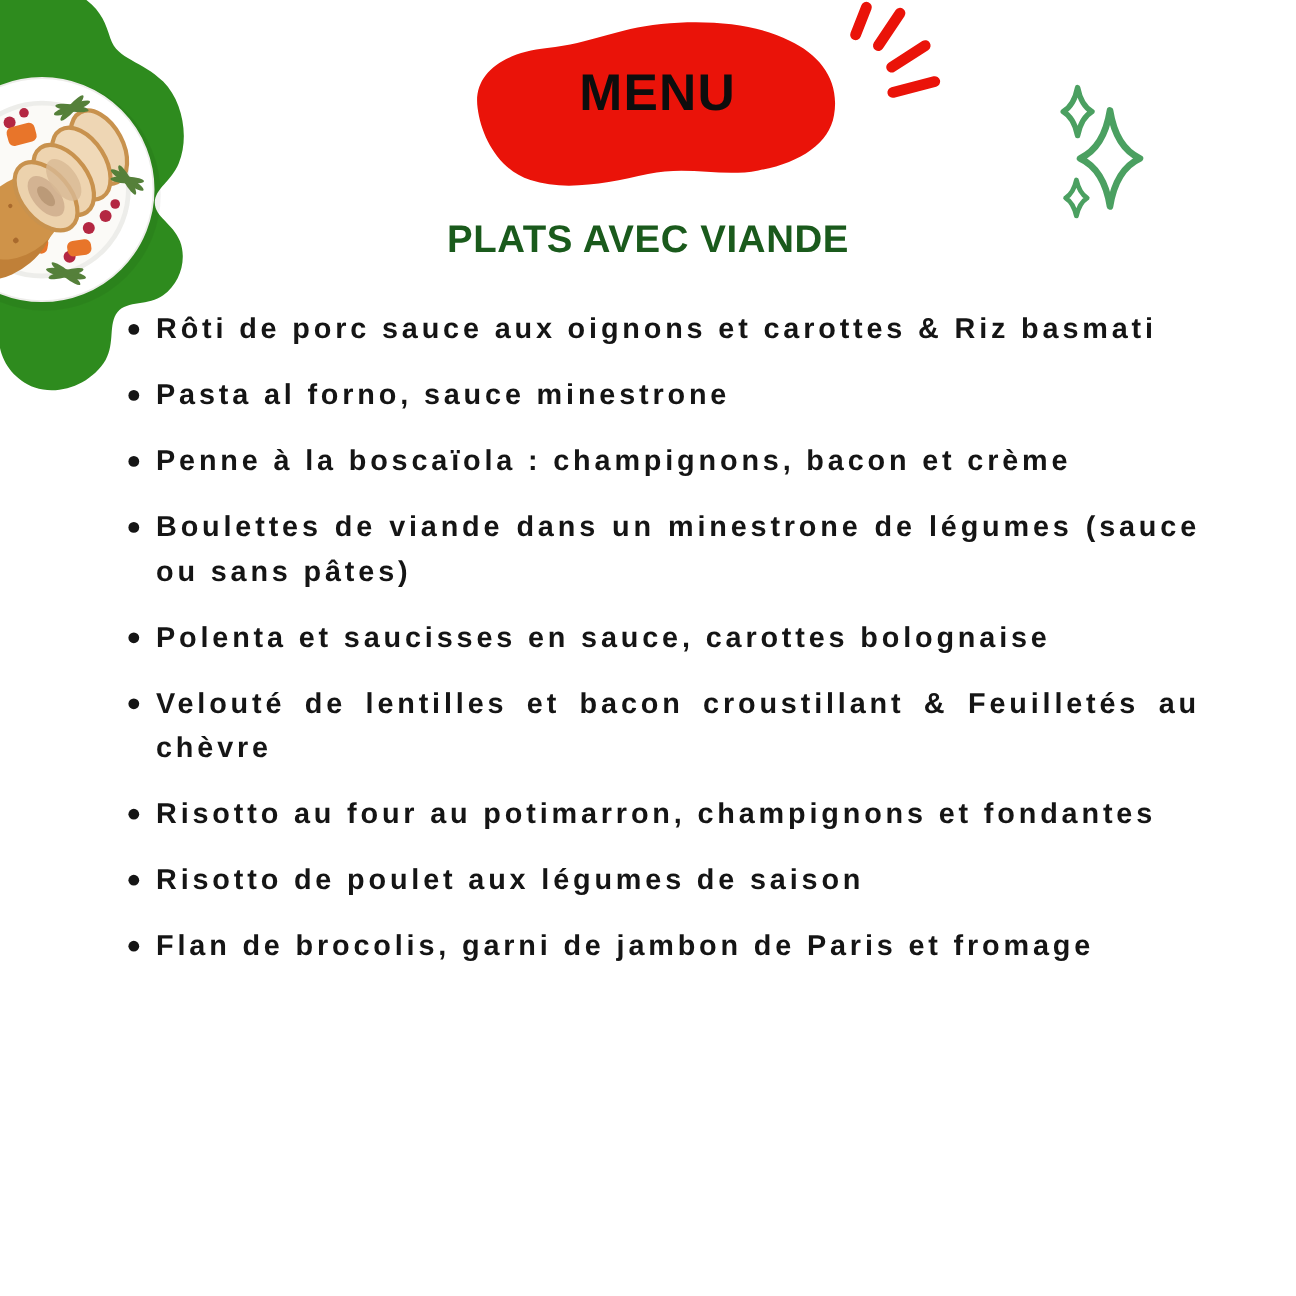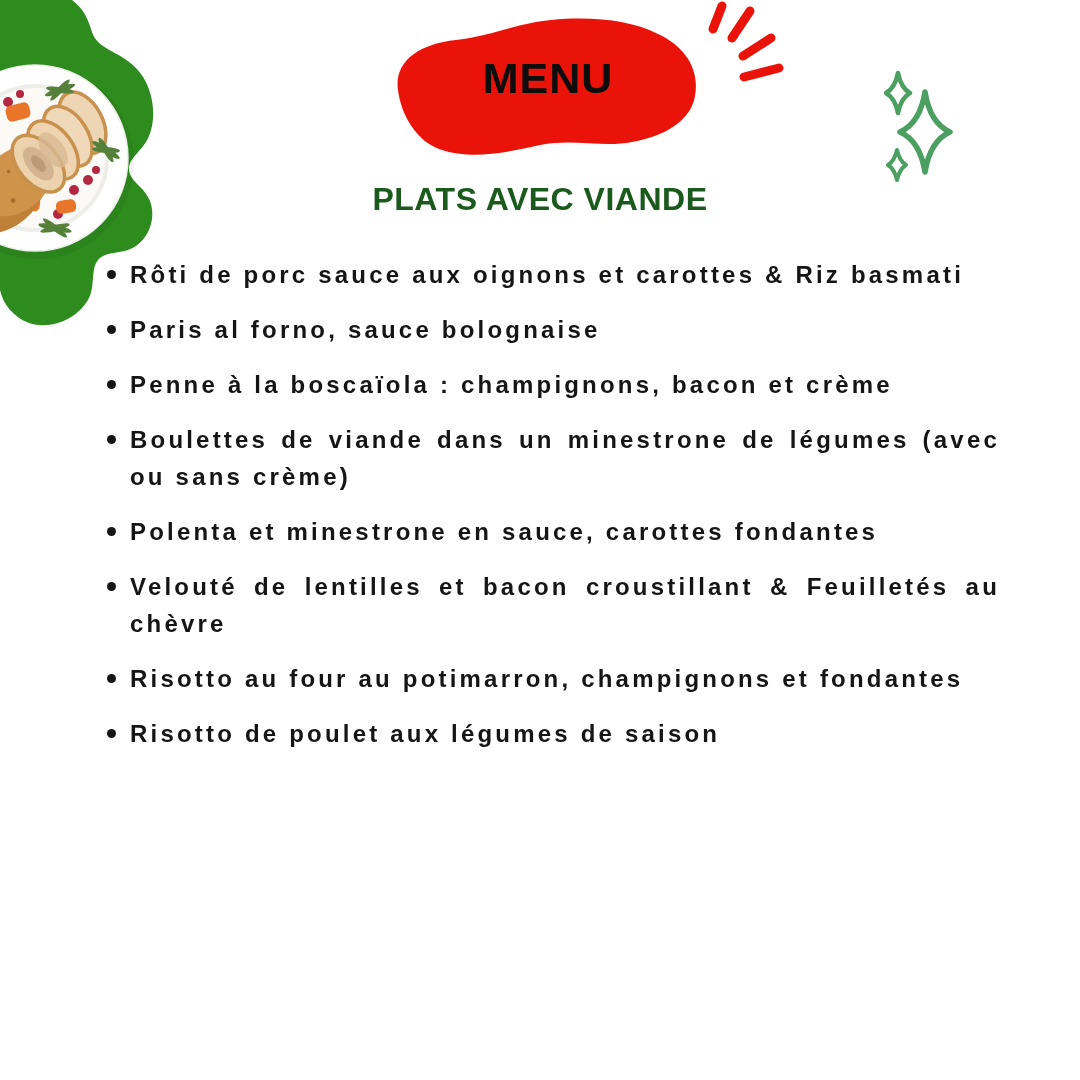--- a/index.html
+++ b/index.html
@@ -192,22 +192,23 @@
     </g>
     <g transform="translate(24 95)" stroke-width="4">
       <path d="M 0 -15 Q 2.5 -4 9 0 Q 2.5 4 0 15 Q -2.5 4 -9 0 Q -2.5 -4 0 -15 Z"></path>
     </g>
   </svg>
 
   <h1 id="section-title" class="abs">PLATS AVEC VIANDE</h1>
 
   <ul id="menu-list" class="abs">
       <li>Rôti de porc sauce aux oignons et carottes &amp; Riz basmati</li>
-      <li>Paris al forno, sauce bolognaise</li>
+      <li>Pasta al forno, sauce minestrone</li>
       <li>Penne à la boscaïola : champignons, bacon et crème</li>
-      <li>Boulettes de viande dans un minestrone de légumes (avec ou sans crème)</li>
-      <li>Polenta et minestrone en sauce, carottes fondantes</li>
+      <li>Boulettes de viande dans un minestrone de légumes (sauce ou sans pâtes)</li>
+      <li>Polenta et saucisses en sauce, carottes bolognaise</li>
       <li>Velouté de lentilles et bacon croustillant &amp; Feuilletés au chèvre</li>
       <li>Risotto au four au potimarron, champignons et fondantes</li>
       <li>Risotto de poulet aux légumes de saison</li>
+      <li>Flan de brocolis, garni de jambon de Paris et fromage</li>
     </ul>
 
 </div>
 
 </body></html>

